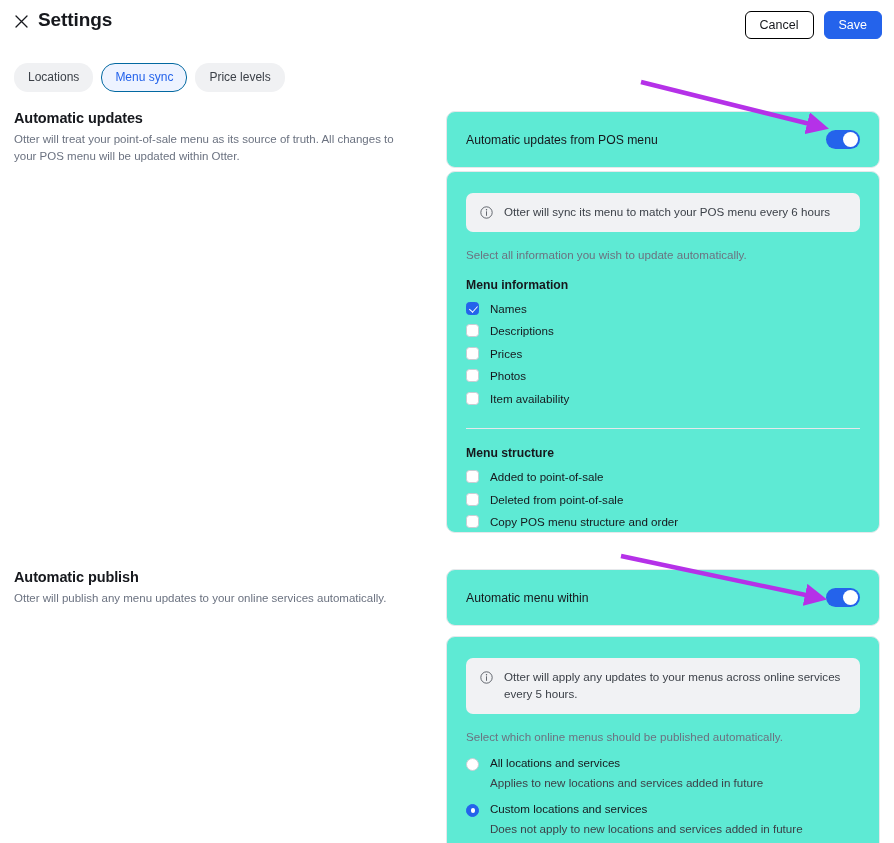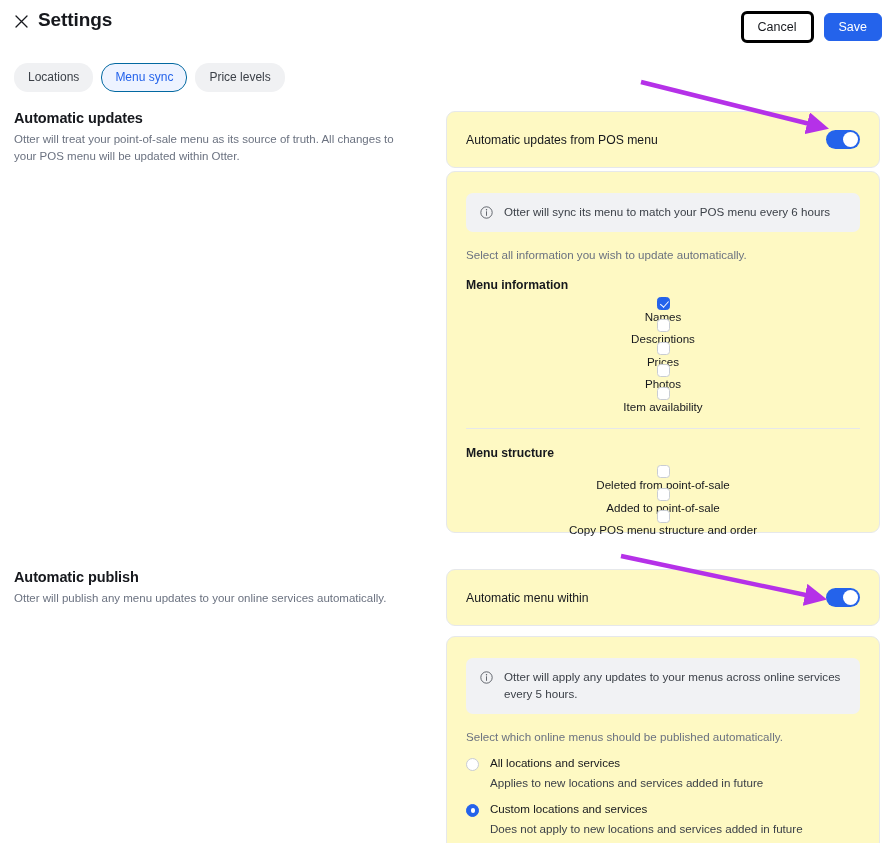--- a/index.html
+++ b/index.html
@@ -31,21 +31,21 @@
     position: absolute; right: 12px; top: 7px;
     display: flex; gap: 10px; align-items: center;
   }
   .btn {
     font-family: "Liberation Sans", sans-serif;
     font-size: 12.5px; font-weight: 500;
     border-radius: 6px; padding: 5px 14px;
     cursor: pointer; line-height: 1.3;
   }
   .btn-cancel {
-    background: #ffffff; border: 3px solid #000000; color: #16181d;
+    background: #ffffff; border: 1px solid #000000; color: #16181d;
   }
   .btn-save {
     background: #2463eb; border: 1px solid #2463eb; color: #ffffff;
   }
 
   
   .tabs {
     position: absolute; left: 14px; top: 63px;
     display: flex; gap: 8px; align-items: center;
   }
@@ -67,21 +67,21 @@
   .section-title {
     font-size: 14.5px; font-weight: 600; color: #16181d;
     letter-spacing: -0.1px; margin-bottom: 5px;
   }
   .section-desc {
     font-size: 11.5px; color: #6b7280; line-height: 1.52;
   }
 
   
   .card {
-    background: #fef9c3; border: 1px solid #e6e8eb;
+    background: #5eead4; border: 1px solid #e6e8eb;
     border-radius: 9px;
   }
   .card-toggle-row {
     height: 55px; display: flex; align-items: center;
     justify-content: space-between; padding: 0 19px;
   }
   .toggle-label { font-size: 12.2px; color: #16181d; }
 
   .toggle {
     width: 34px; height: 19px; border-radius: 10px;
@@ -114,22 +114,22 @@
   .group-title {
     font-size: 12.2px; font-weight: 600; color: #16181d;
     margin-top: 17px; margin-bottom: 5px;
   }
   .divider {
     height: 1px; background: #e6e8eb; margin: 19px 0 0 0;
   }
 
   
   .check-row {
-    display: flex; align-items: center; 
-    height: 22.5px; cursor: pointer; flex-direction: column;
+    display: flex; align-items: center; gap: 11px;
+    height: 22.5px; cursor: pointer;
   }
   .cbox {
     width: 13px; height: 13px; border-radius: 3.5px;
     border: 1px solid #c9cdd3; background: #ffffff;
     flex: none; position: relative;
   }
   .cbox.checked {
     background: #2463eb; border-color: #2463eb;
   }
   .cbox.checked::after {
@@ -242,25 +242,25 @@
           <span class="check-label">Item availability</span>
         </div>
       </div>
 
       <div class="divider"></div>
 
       <div class="group-title">Menu structure</div>
       <div>
         <div class="check-row">
           <span class="cbox"></span>
+          <span class="check-label">Added to point-of-sale</span>
+        </div>
+        <div class="check-row">
+          <span class="cbox"></span>
           <span class="check-label">Deleted from point-of-sale</span>
-        </div>
-        <div class="check-row">
-          <span class="cbox"></span>
-          <span class="check-label">Added to point-of-sale</span>
         </div>
         <div class="check-row">
           <span class="cbox"></span>
           <span class="check-label">Copy POS menu structure and order</span>
         </div>
       </div>
     </div>
   </div>
 </div>
 

